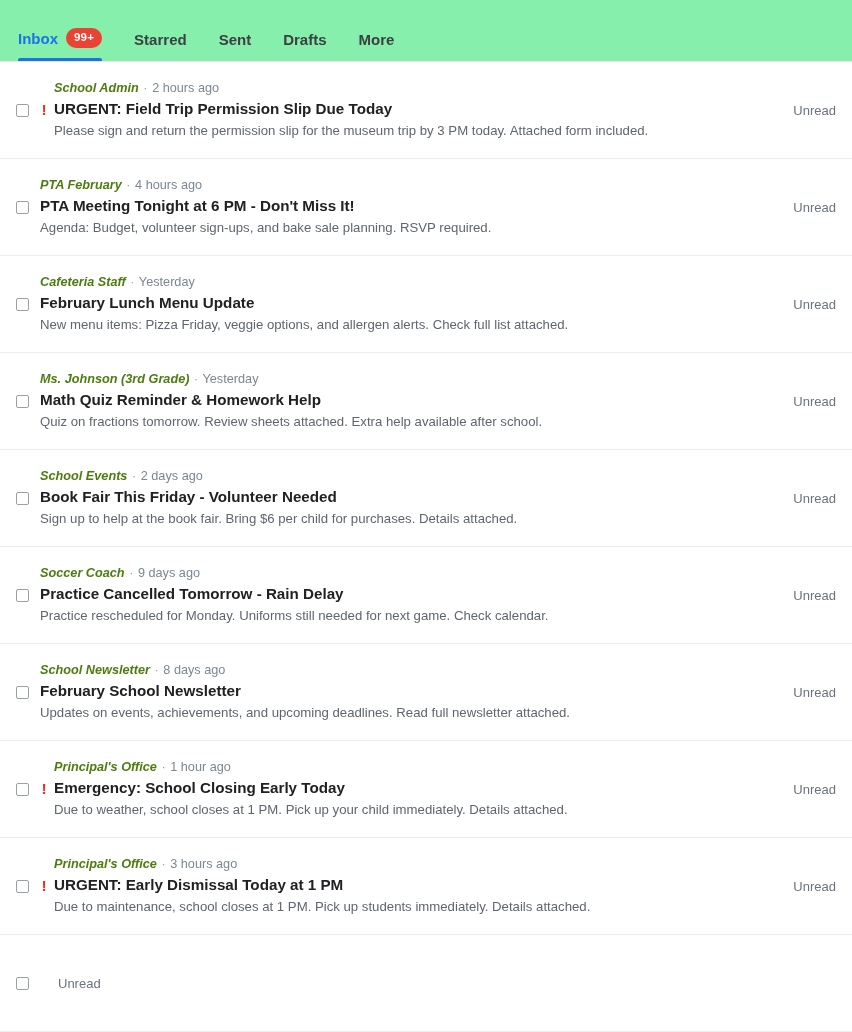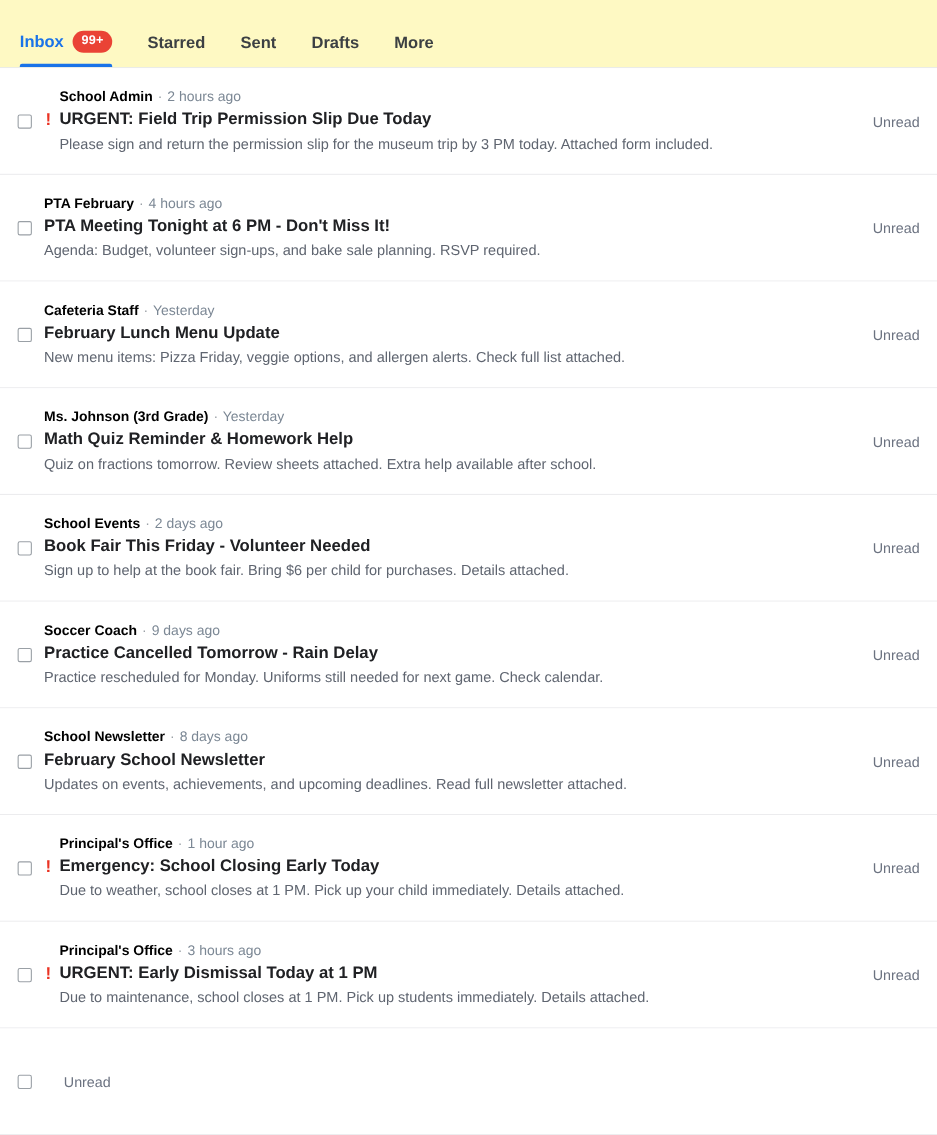--- a/index.html
+++ b/index.html
@@ -11,21 +11,21 @@
     -webkit-font-smoothing: antialiased;
   }
 
   
   .tabbar {
     height: 62px;
     display: flex;
     align-items: flex-end;
     padding: 0 16px;
     border-bottom: 1px solid #e8eaed;
-    background: #fef9c3;
+    background: #86efac;
   }
   .tab {
     position: relative;
     display: flex;
     align-items: center;
     gap: 8px;
     padding: 0 16px 13px 16px;
     font-size: 15px;
     font-weight: 600;
     color: #3c4043;
@@ -102,21 +102,21 @@
     justify-content: center;
     gap: 3px;
   }
 
   .meta {
     font-size: 12.7px;
     line-height: 1.3;
     color: #5f6368;
     white-space: nowrap;
   }
-  .meta .sender { color: #000000; font-weight: 600; }
+  .meta .sender { color: #4d7c0f; font-weight: 600; font-style: italic; }
   .meta .dot { color: #9aa0a6; padding: 0 1px; }
   .meta .time { color: #7b8794; }
 
   .subject {
     font-size: 15.2px;
     font-weight: 700;
     color: #202124;
     line-height: 1.3;
     white-space: nowrap;
     overflow: hidden;

